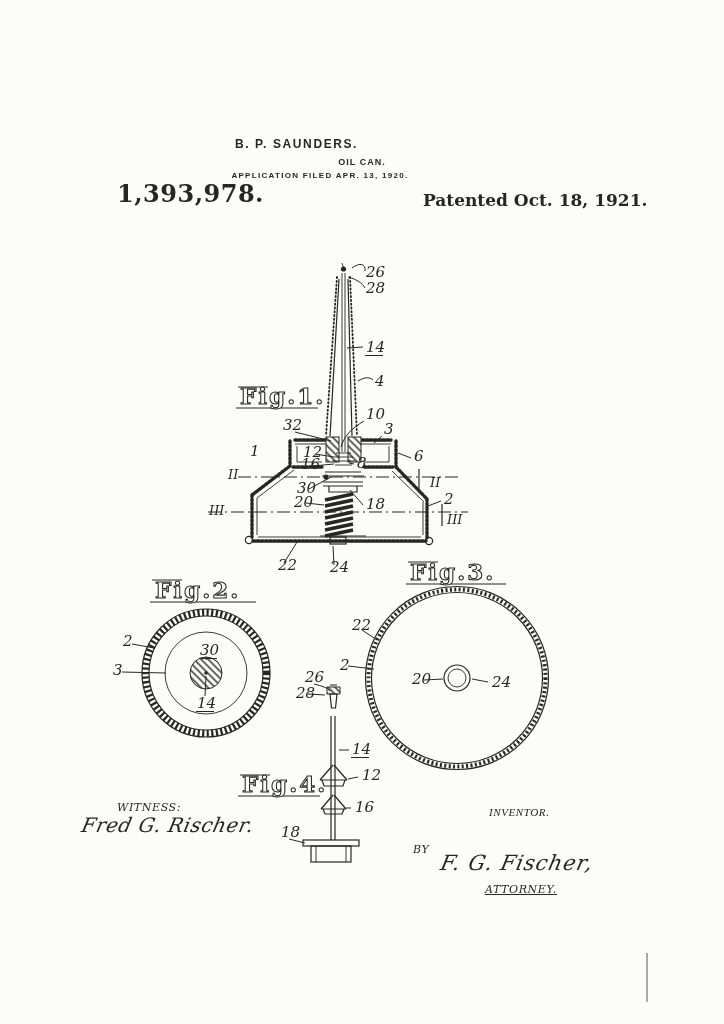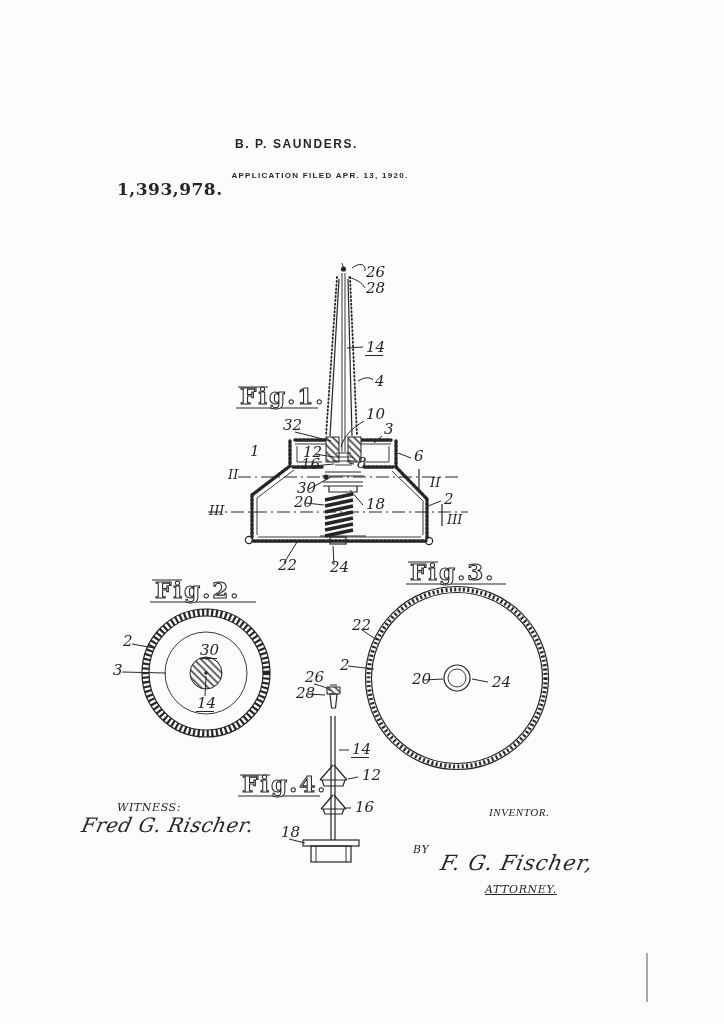--- a/index.html
+++ b/index.html
@@ -3,21 +3,21 @@
 <meta charset="utf-8">
 <style>
   html,body{margin:0;padding:0;background:#e8e8e8;}
   .page{position:relative;width:724px;height:1024px;margin:0 auto;background:#fcfcfb;
         font-family:"Liberation Sans",sans-serif;color:#262626;overflow:hidden;}
   .abs{position:absolute;white-space:nowrap;}
   
   .hdr-name{top:137px;left:0;width:593px;text-align:center;font-size:12px;font-weight:bold;letter-spacing:1.6px;}
   .hdr-title{top:157px;left:0;width:724px;text-align:center;font-size:9px;font-weight:bold;letter-spacing:1px;}
   .hdr-app{top:171px;left:0;width:640px;text-align:center;font-size:8px;font-weight:bold;letter-spacing:1.3px;}
-  .hdr-num{top:179px;left:117px;font-family:"DejaVu Serif",serif;font-size:17px;font-weight:bold;letter-spacing:.5px;}
+  .hdr-num{top:179px;left:117px;font-family:"DejaVu Serif",serif;font-size:24px;font-weight:bold;letter-spacing:.5px;}
   .hdr-patented{top:190px;left:423px;font-family:"DejaVu Serif",serif;font-size:17px;font-weight:bold;}
   
   .sig-caps{font-family:"DejaVu Serif",serif;font-style:italic;font-size:11px;letter-spacing:.6px;}
   .script{font-family:"DejaVu Serif",serif;font-style:italic;transform:skewX(-12deg);}
   .wit-head{top:801px;left:117px;text-align:center;}
   .wit-sig{top:813px;left:82px;font-size:20px;letter-spacing:.5px;}
   .inv-head{top:806px;left:489px;font-family:Liberation Serif, serif;}
   .inv-name{top:817px;left:416px;font-family:"DejaVu Serif",serif;font-style:italic;font-size:16px;letter-spacing:.3px;}
   .by-label{top:843px;left:413px;}
   .att-sig{top:851px;left:441px;font-size:21px;letter-spacing:1px;}
@@ -39,22 +39,24 @@
           fill:#fcfcfb;stroke:#262626;stroke-width:1.05;}
   .rl{font-family:"DejaVu Serif",serif;font-style:italic;font-size:15px;fill:#262626;}
   .sec{font-size:13px;}
 </style>
 </head>
 <body>
 
 <div class="page">
 
   <div class="abs hdr-name">B. P. SAUNDERS.</div>
+  <div class="abs hdr-title">OIL CAN.</div>
   <div class="abs hdr-app">APPLICATION FILED APR. 13, 1920.</div>
   <div class="abs hdr-num">1,393,978.</div>
+  <div class="abs hdr-patented">Patented Oct. 18, 1921.</div>
 
   <svg class="art" width="724" height="1024" viewBox="0 0 724 1024">
     <defs>
       <pattern id="hatch" width="5" height="5" patternUnits="userSpaceOnUse" patternTransform="rotate(-45)">
         <rect width="5" height="5" fill="#fcfcfb"></rect>
         <line x1="1" y1="0" x2="1" y2="5" stroke="#262626" stroke-width="1.4"></line>
       </pattern>
     </defs>
 
     <g>

